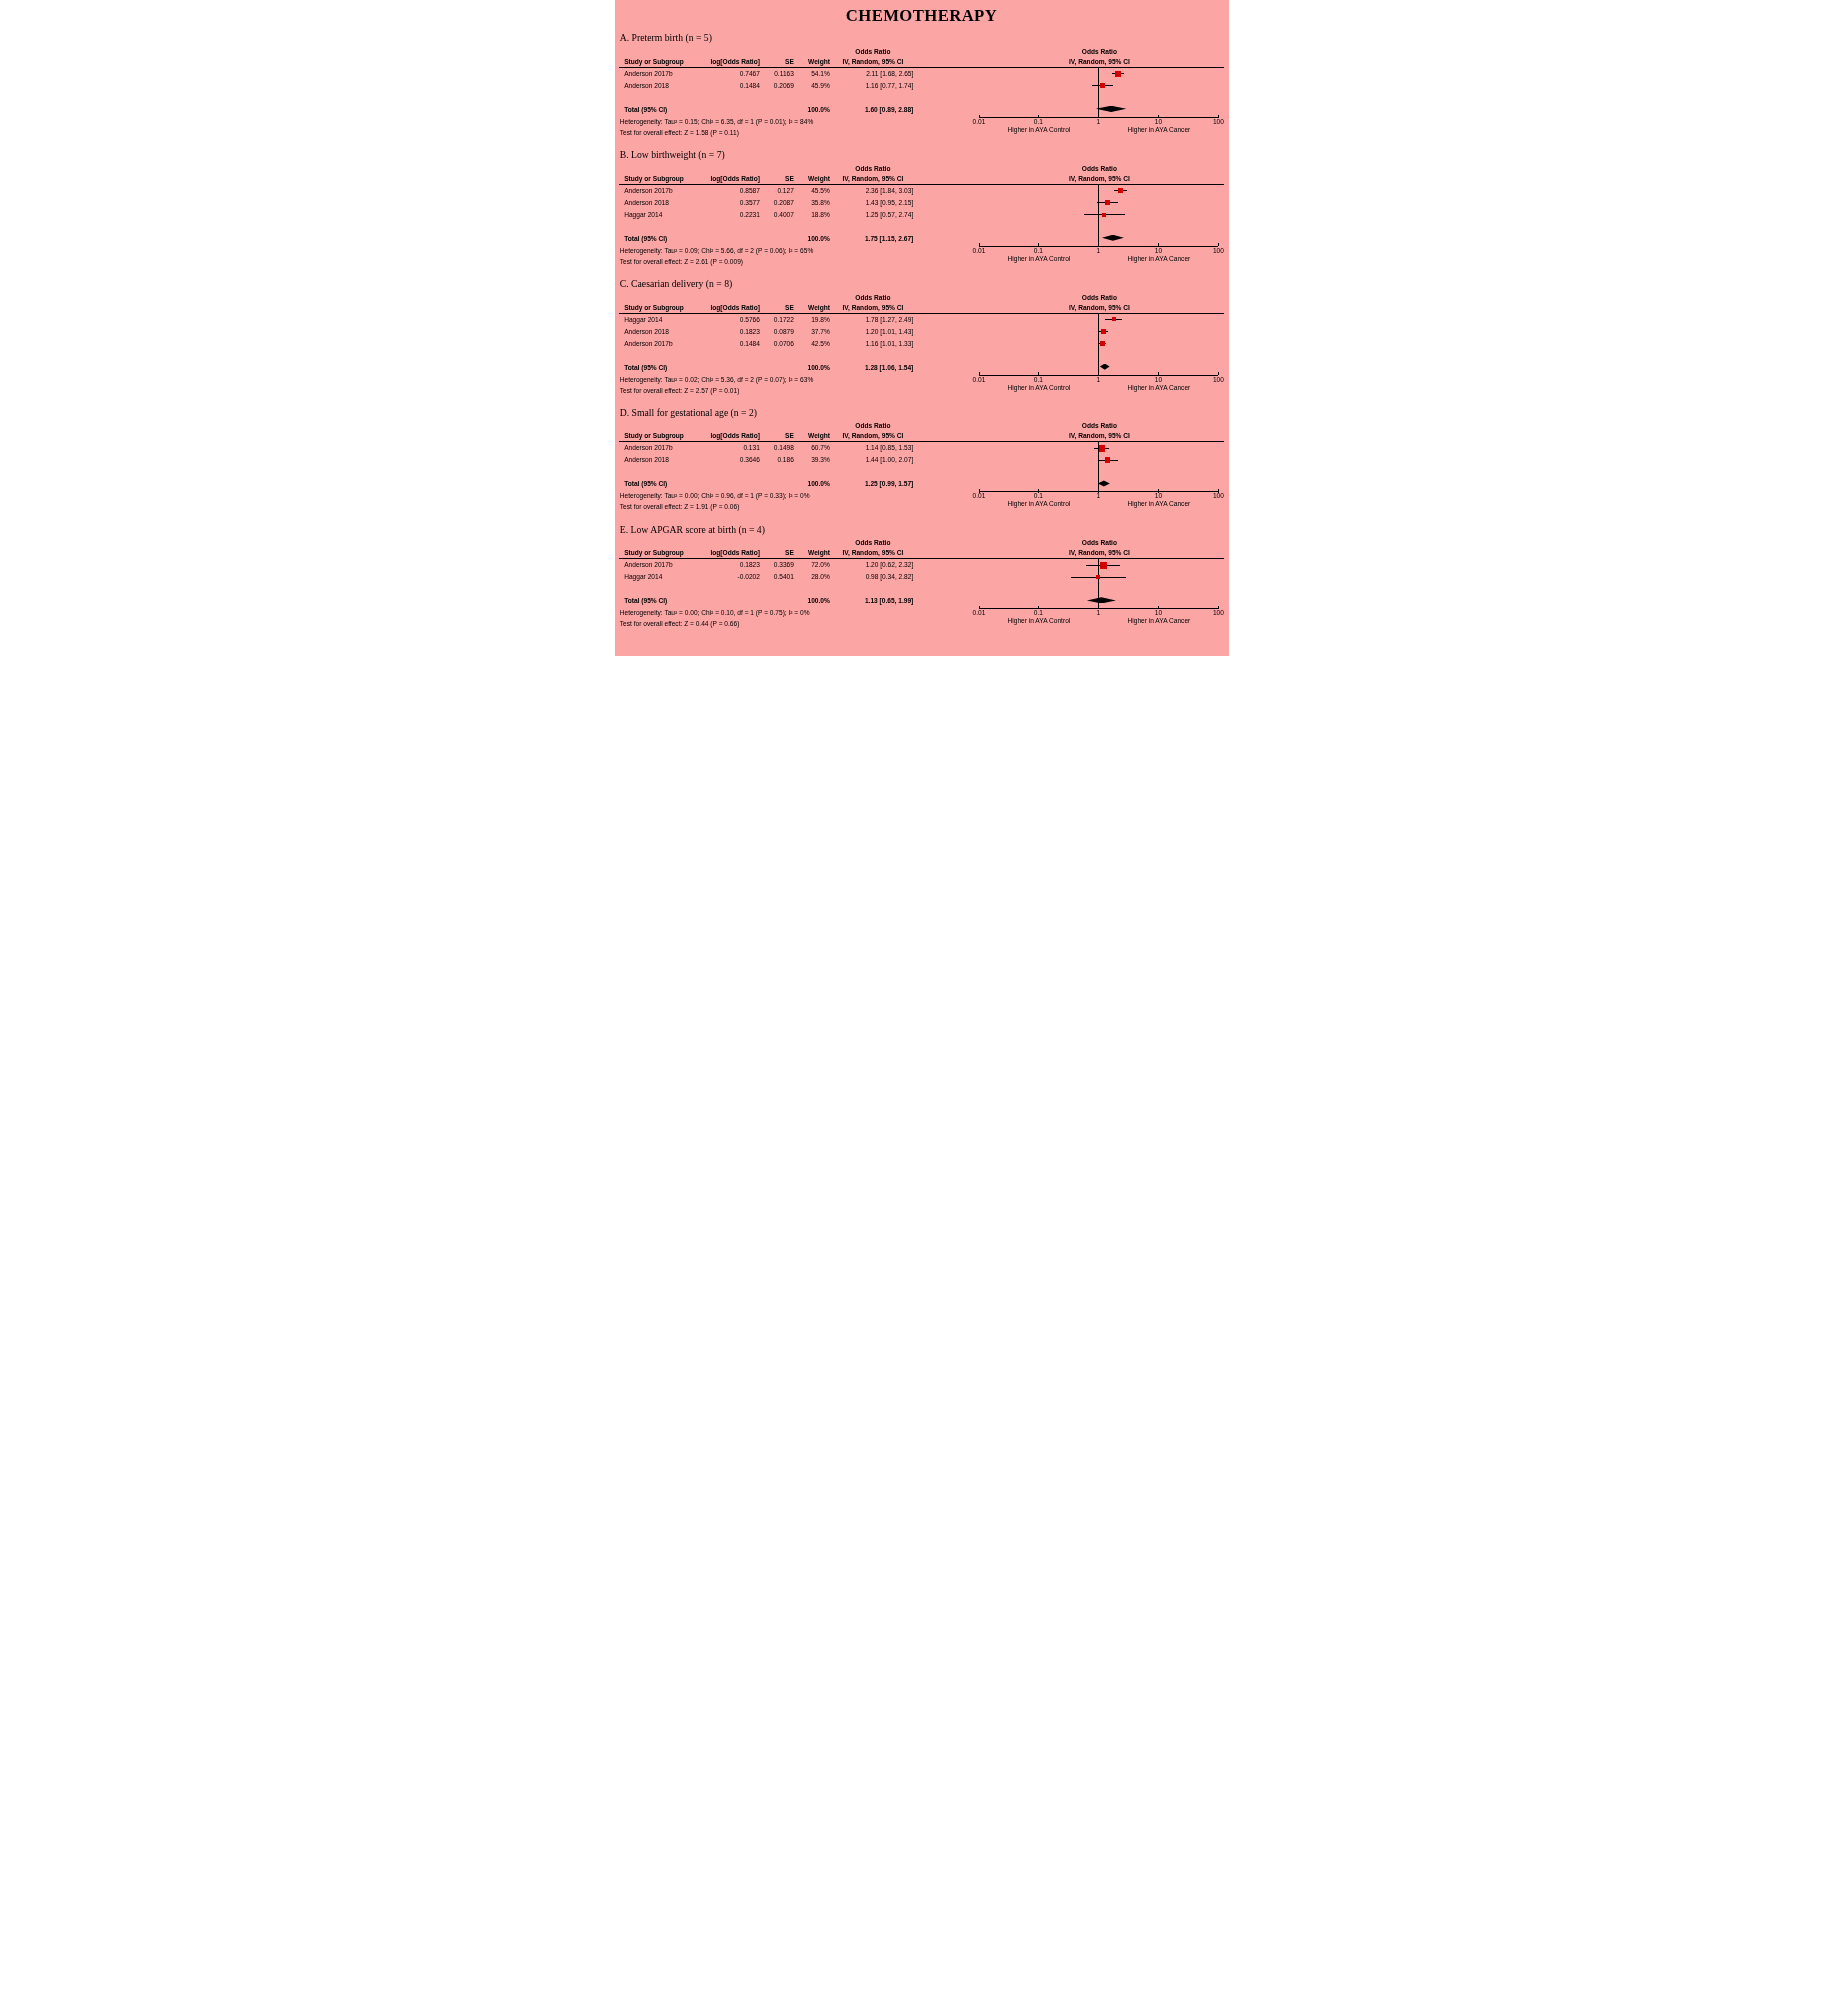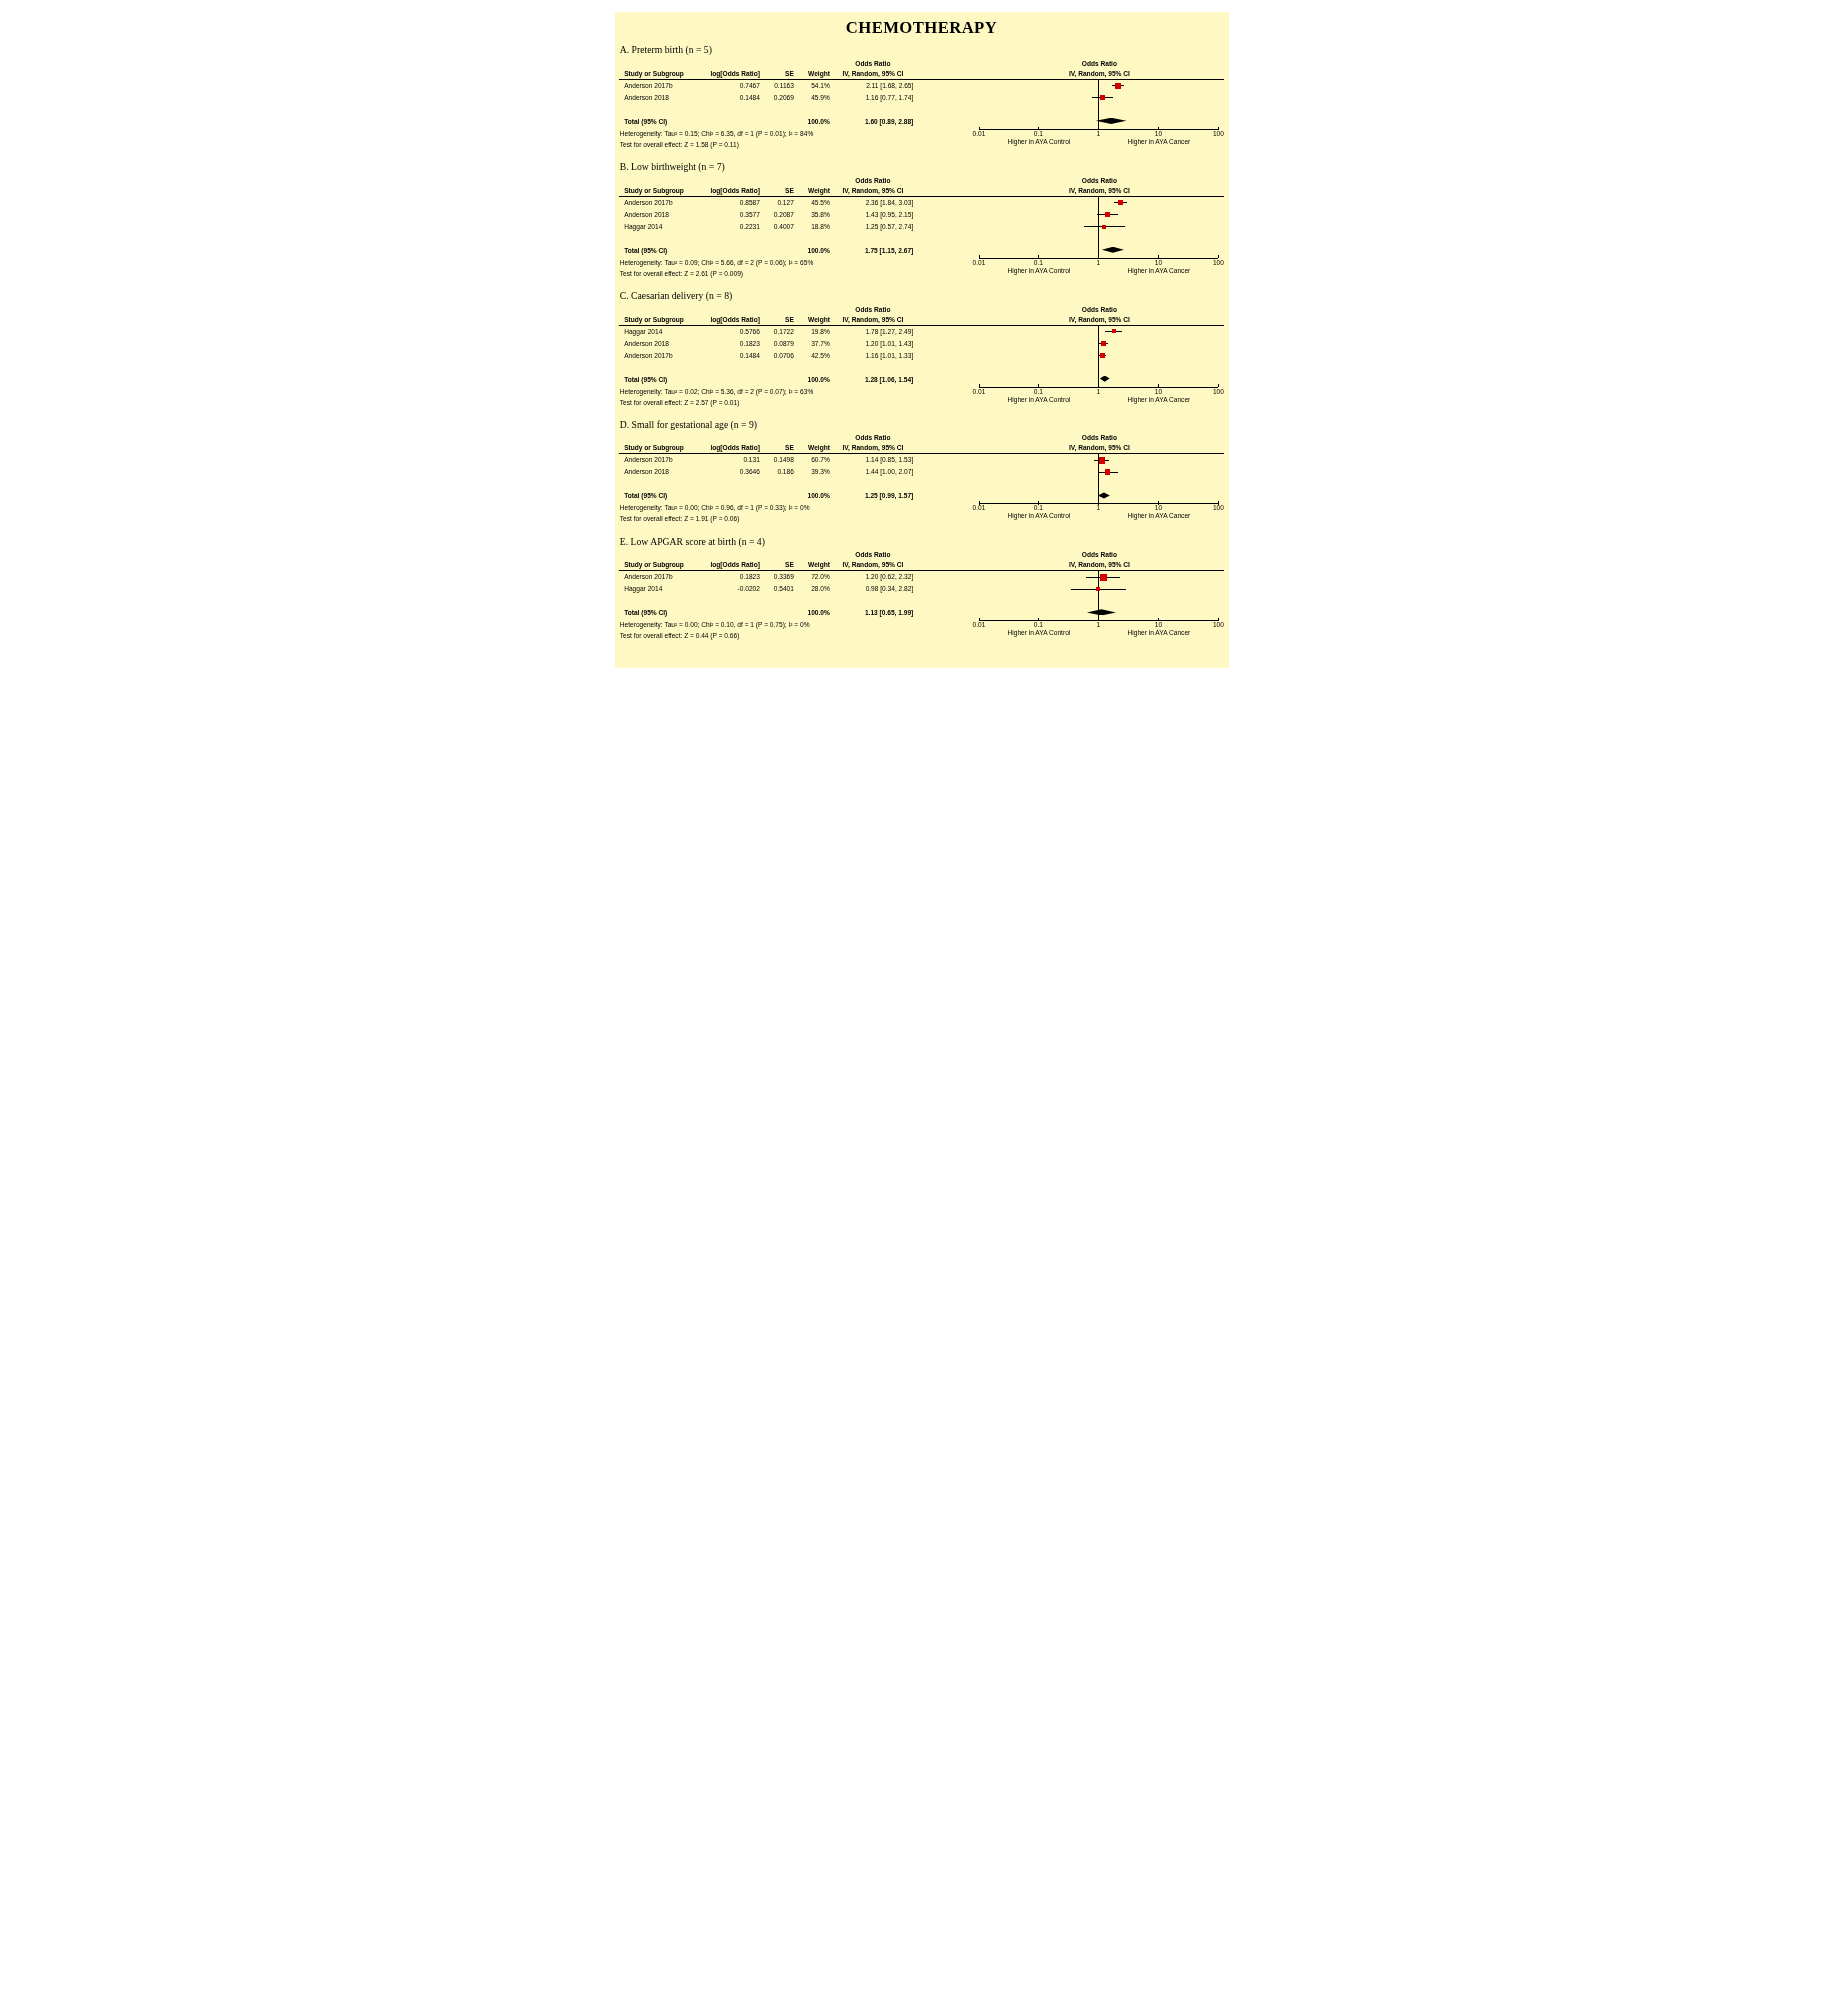--- a/index.html
+++ b/index.html
@@ -1,19 +1,19 @@
 <!DOCTYPE html>
 <html style="font-size:7px"><head>
 <meta charset="utf-8">
 <title>Forest Plot</title>
 <style>
   * { box-sizing: border-box; }
   html, body { margin: 0; padding: 0; background: #ffffff; color: #000000; }
   body { font-family: "Liberation Sans", sans-serif; }
-  .page { width: 614px; margin: 12px auto; padding: 4.4px 4.4px 15px 4.4px; background: #fef9c3; }
+  .page { width: 614px; margin: 0 auto; padding: 4.4px 4.4px 15px 4.4px; background: #fca5a5; }
   h1.fig-title {
     font-family: "Liberation Serif", serif;
     font-size: 16.7px; font-weight: bold; text-align: center;
     margin: 1.8px 0 6.1px 0; letter-spacing: 0.4px;
   }
   .panel { margin-bottom: 11.4px; }
   .panel-title {
     font-family: "Liberation Serif", serif;
     font-size: 9.7px; margin: 0 0 3.5px 0.9px;
   }
@@ -292,21 +292,21 @@
             <div class="pl" style="left: 120px; top: 29px; width: 7.1px; height: 0.7px;"></div>
             <div class="sq" style="left: 121px; top: 27px; width: 5.4px; height: 5.4px; background: rgb(212, 0, 0);"></div>
             <div class="diamond" style="left: 121px; top: 50px; width: 9.7px; height: 6.1px; background: rgb(0, 0, 0);"></div>
             <div class="dir-label" style="left: -6px; top: 70px; width: 132px;">Higher in AYA Control</div>
             <div class="dir-label" style="left: 114px; top: 70px; width: 132px;">Higher in AYA Cancer</div>
           </div>
     </div>
   </section>
 
   <section class="panel">
-    <div class="panel-title">D. Small for gestational age (n = 9)</div>
+    <div class="panel-title">D. Small for gestational age (n = 2)</div>
     <div class="grid">
       <div class="hrow h1">
         <span class="c-study"></span>
         <span class="c-logor"></span>
         <span class="c-se"></span>
         <span class="c-weight"></span>
         <span class="c-ci h-or-table">Odds Ratio</span>
         <span class="c-gap"></span>
         <span class="c-plot h-or-plot">Odds Ratio</span>
       </div>

